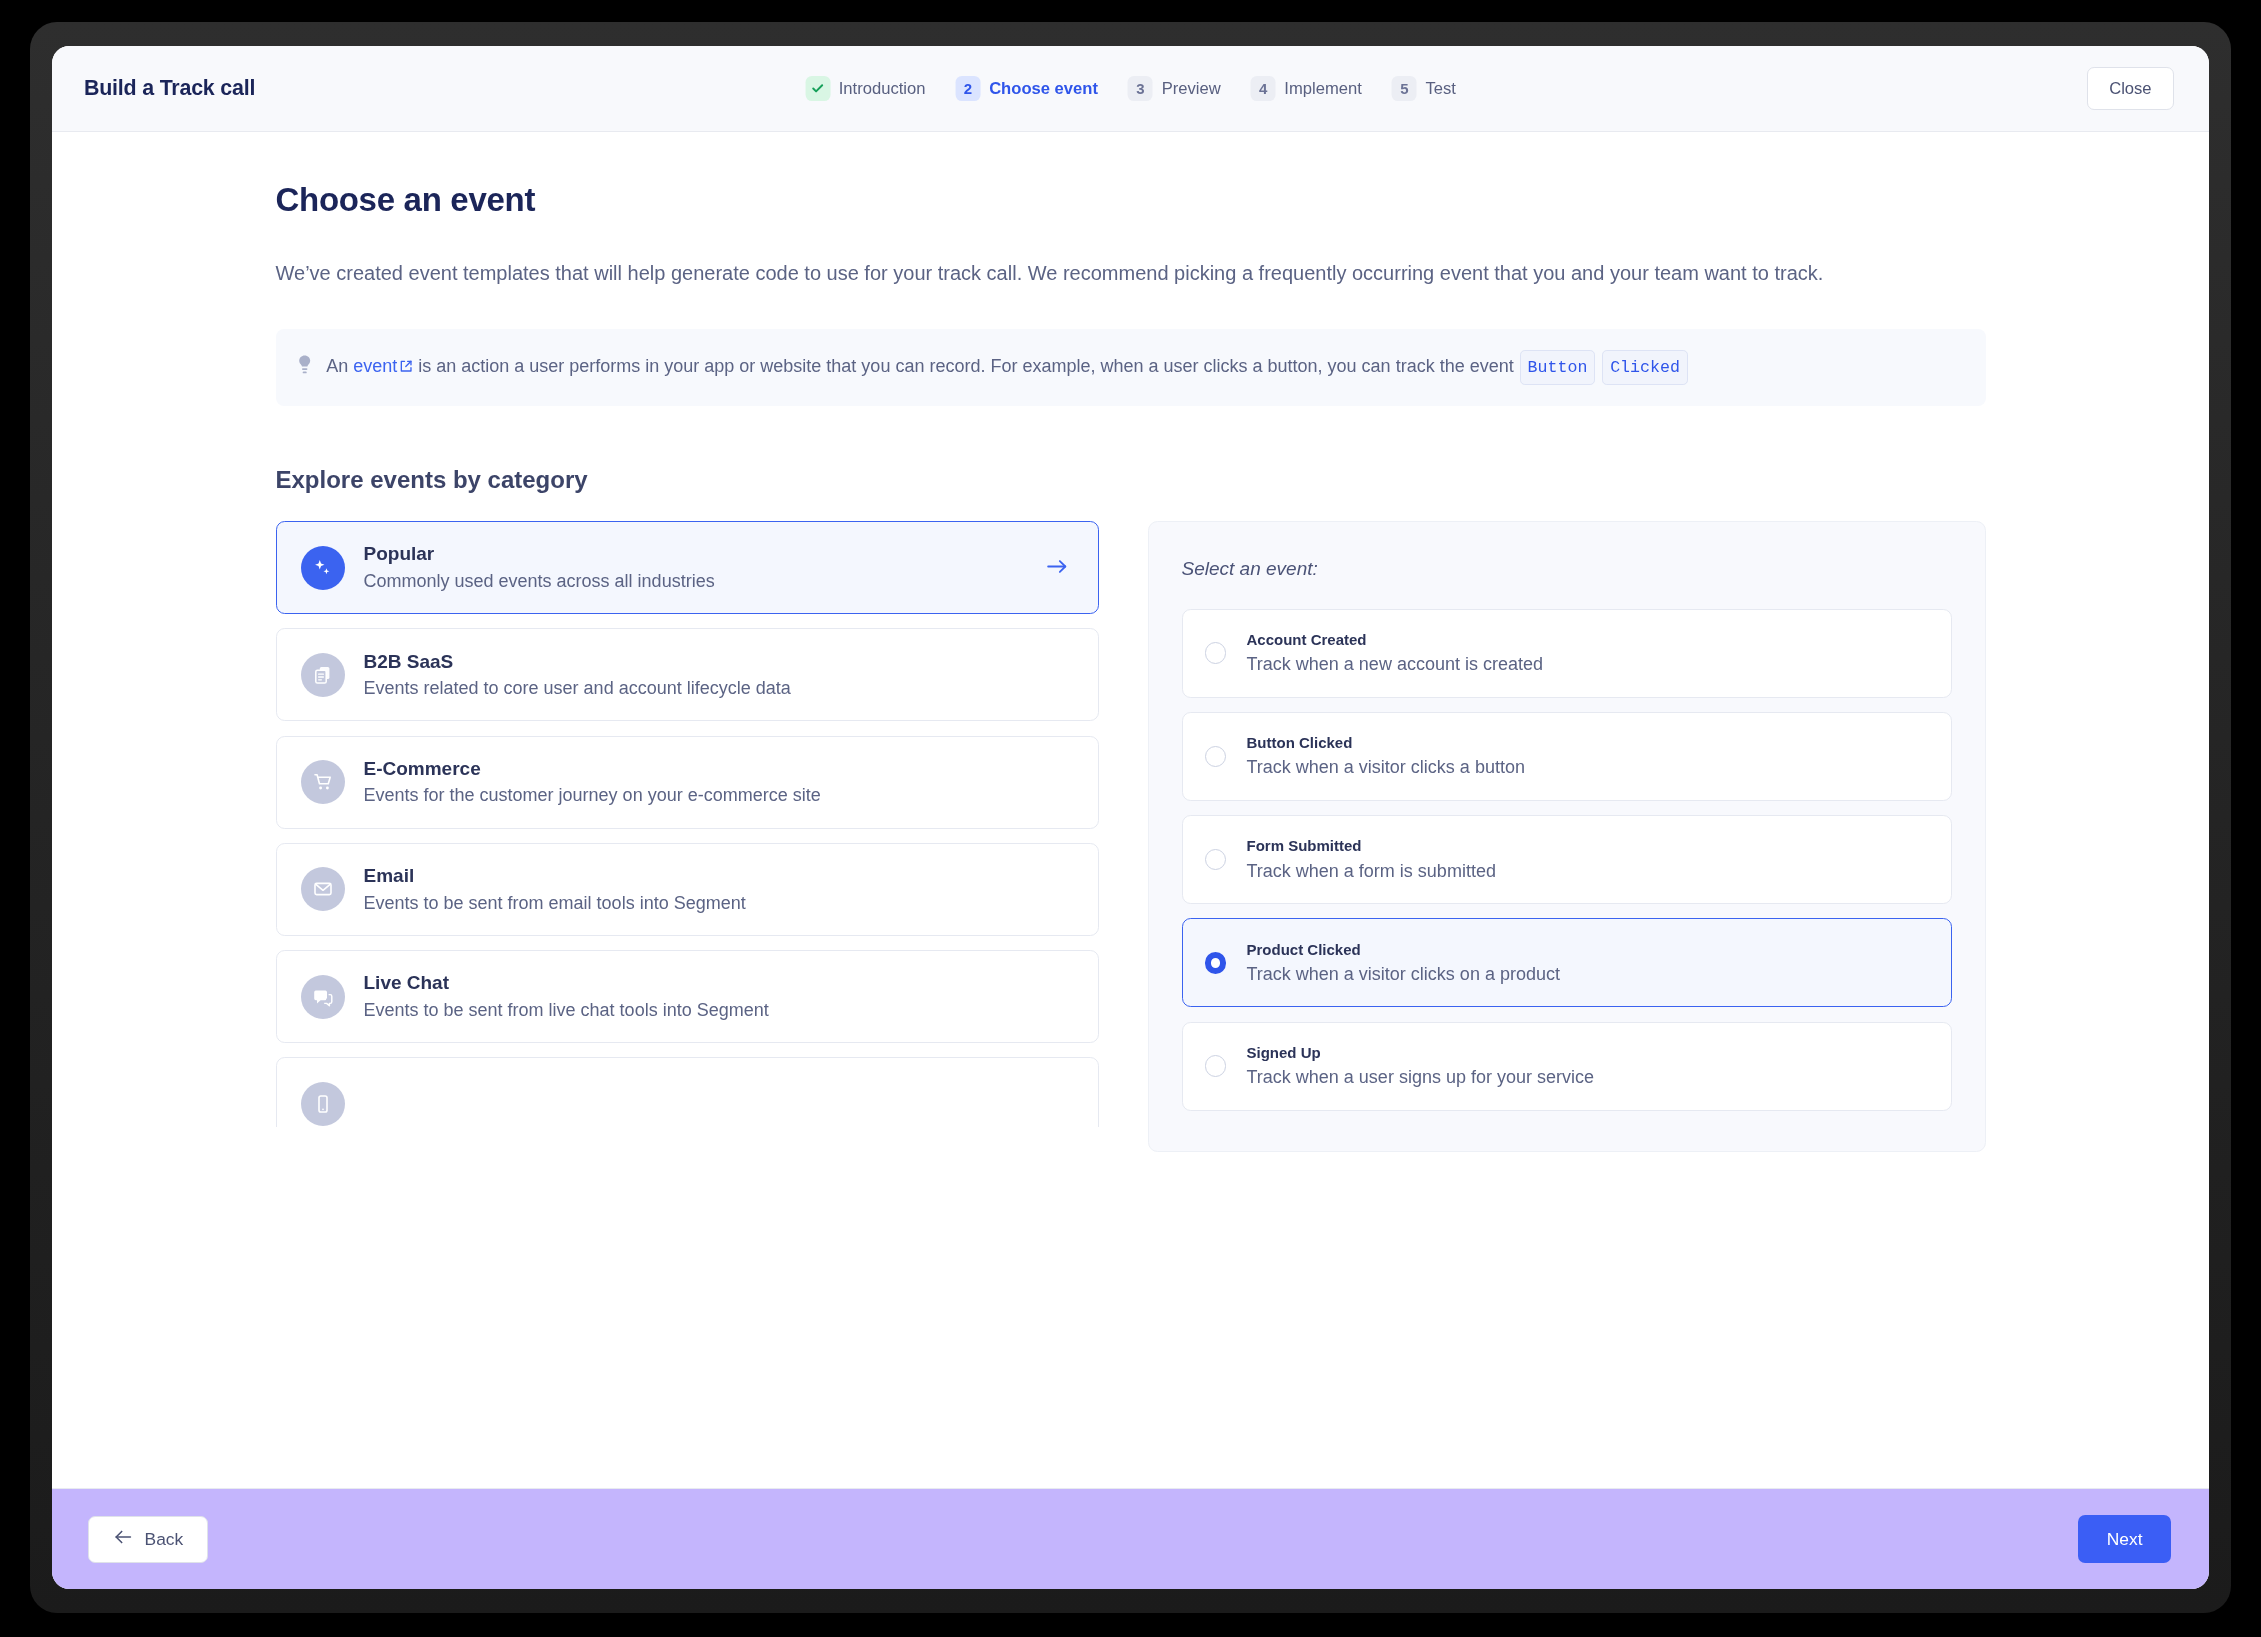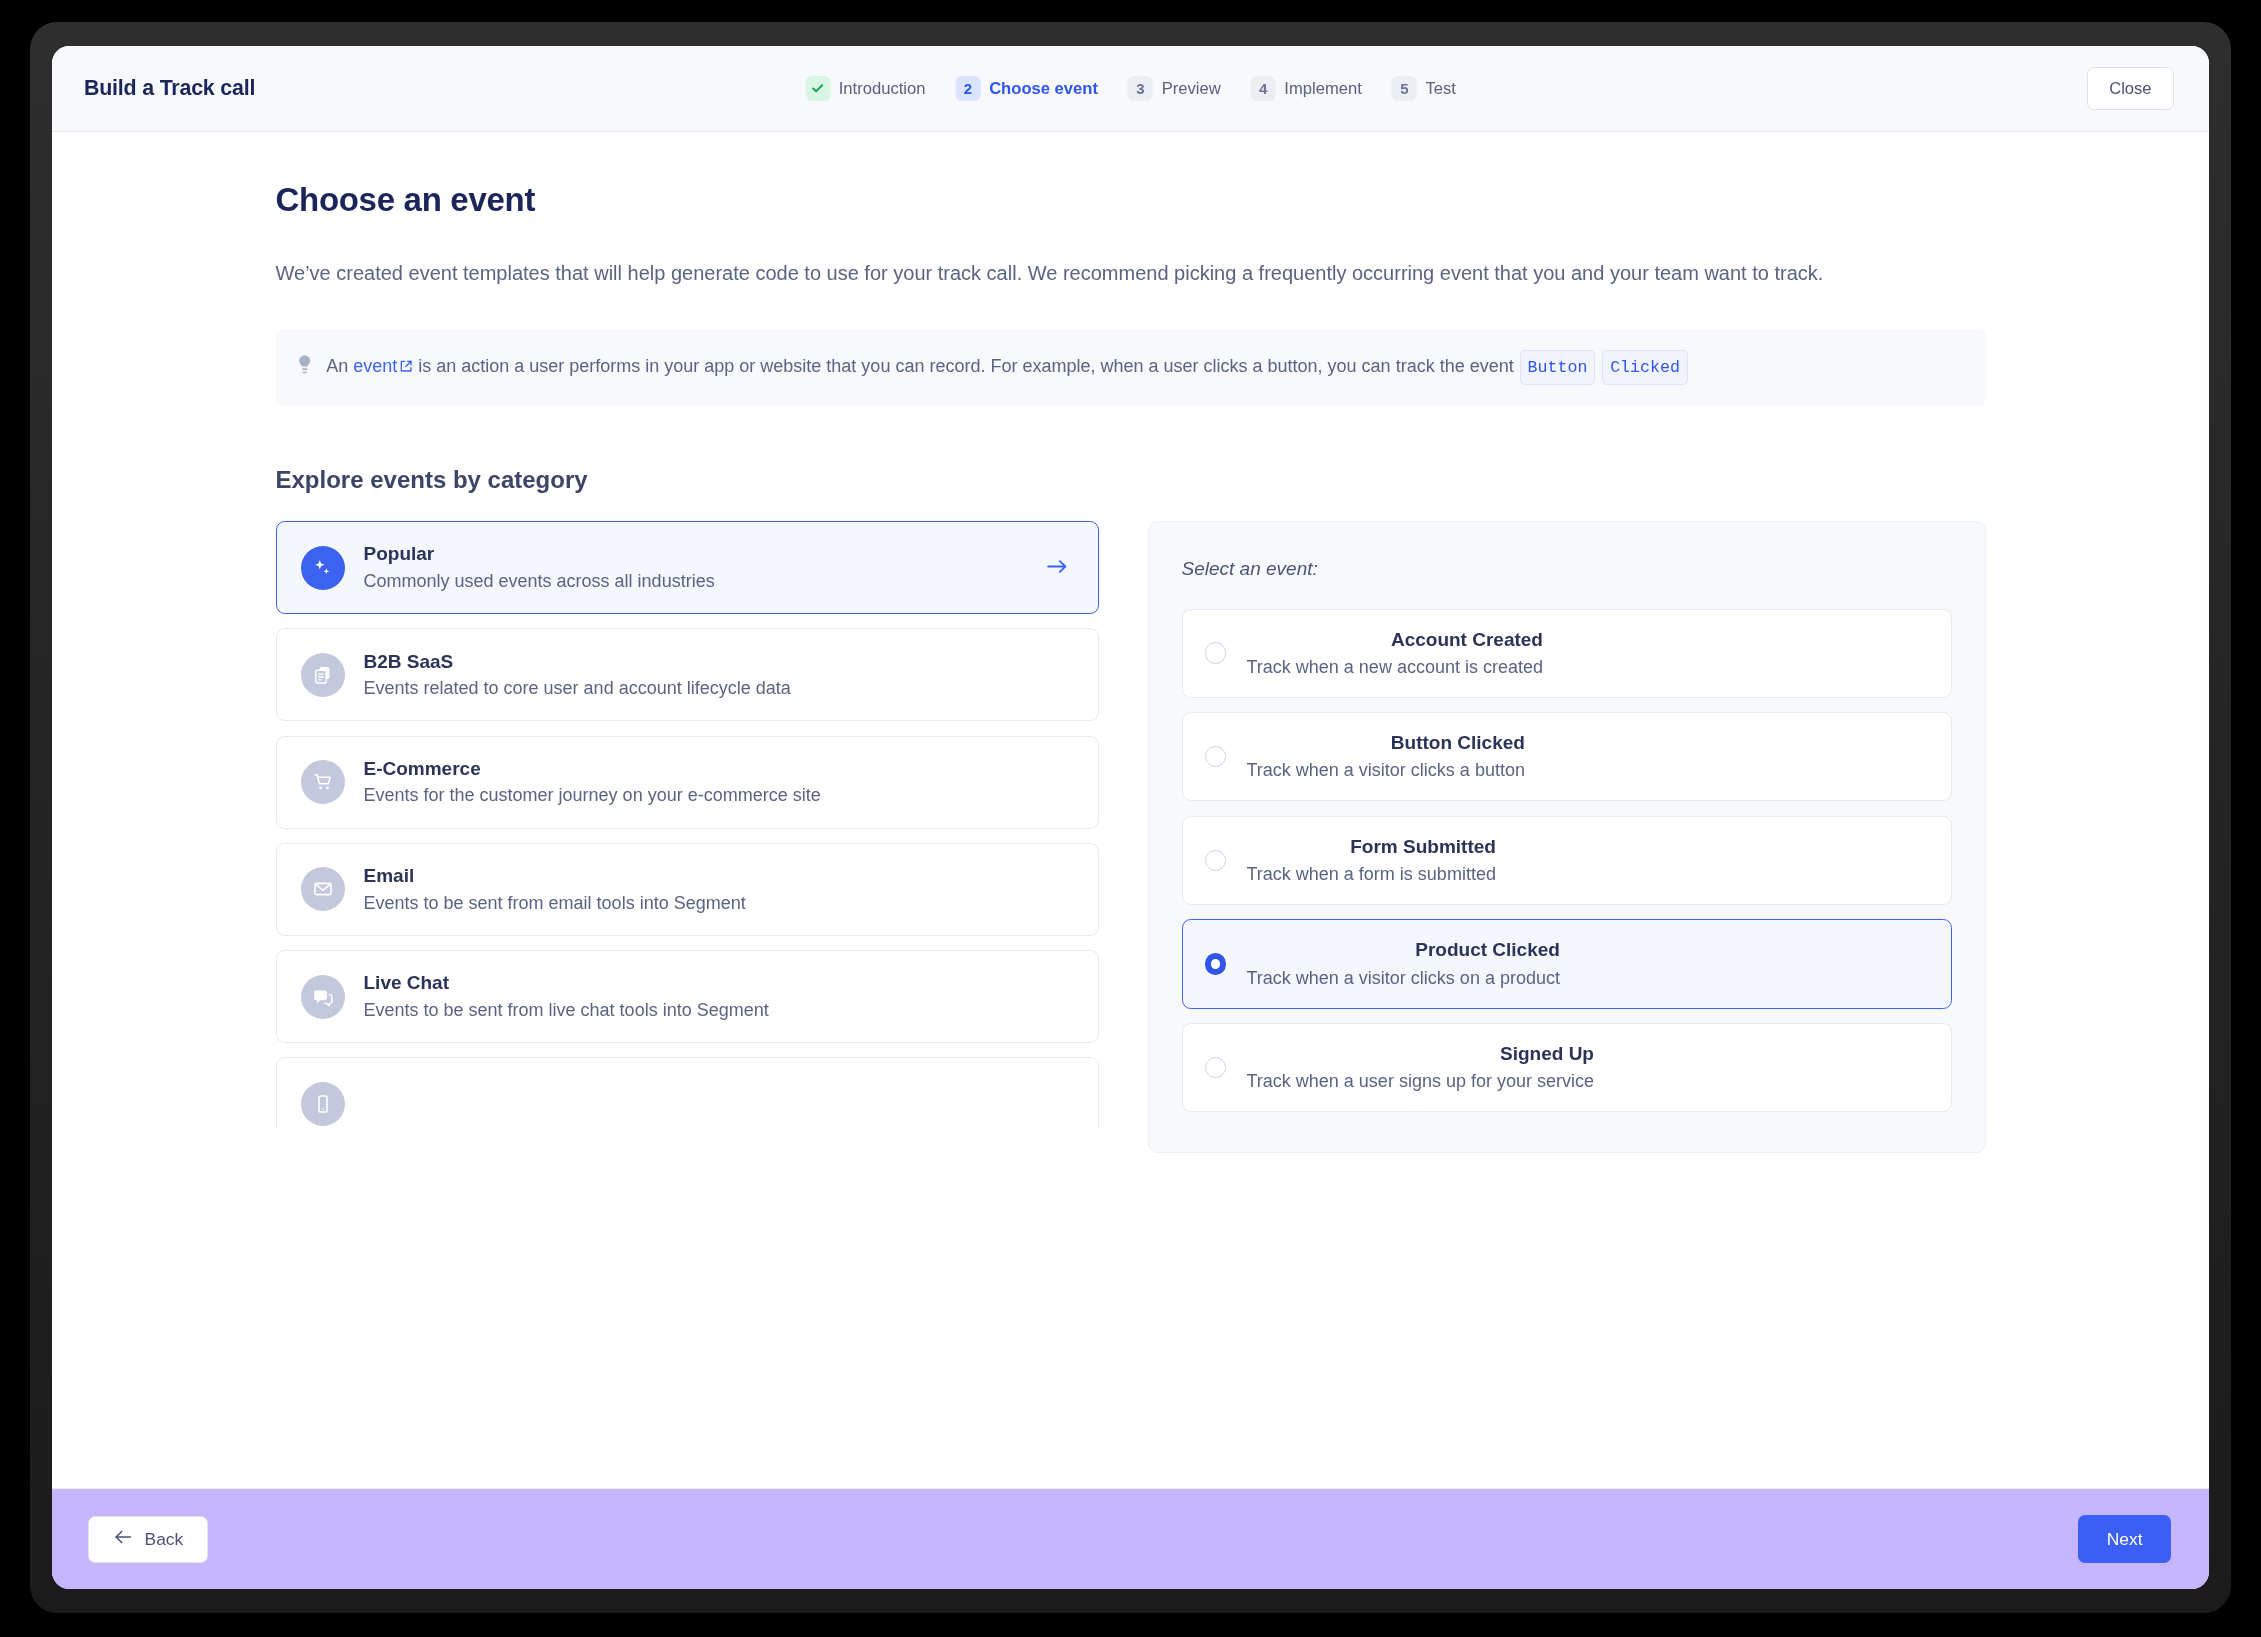--- a/index.html
+++ b/index.html
@@ -236,25 +236,24 @@
     width: 21.4px; height: 21.4px;
     border-radius: 50%;
     border: 1.6px solid #ccd2e2;
     background: #ffffff;
   }
   .radio.checked {
     border: 6.3px solid #2f55ea;
     background: #ffffff;
   }
   .event-name {
-    font-size: 19px;
+    font-size: 15px;
     font-weight: 600;
     color: #2b3358;
     margin-bottom: 6.3px;
-    text-align: right;
   }
   .event-desc {
     font-size: 18px;
     color: #5b6384;
   }
 
   
   .modal-footer {
     flex: 0 0 auto;
     height: 101px;

